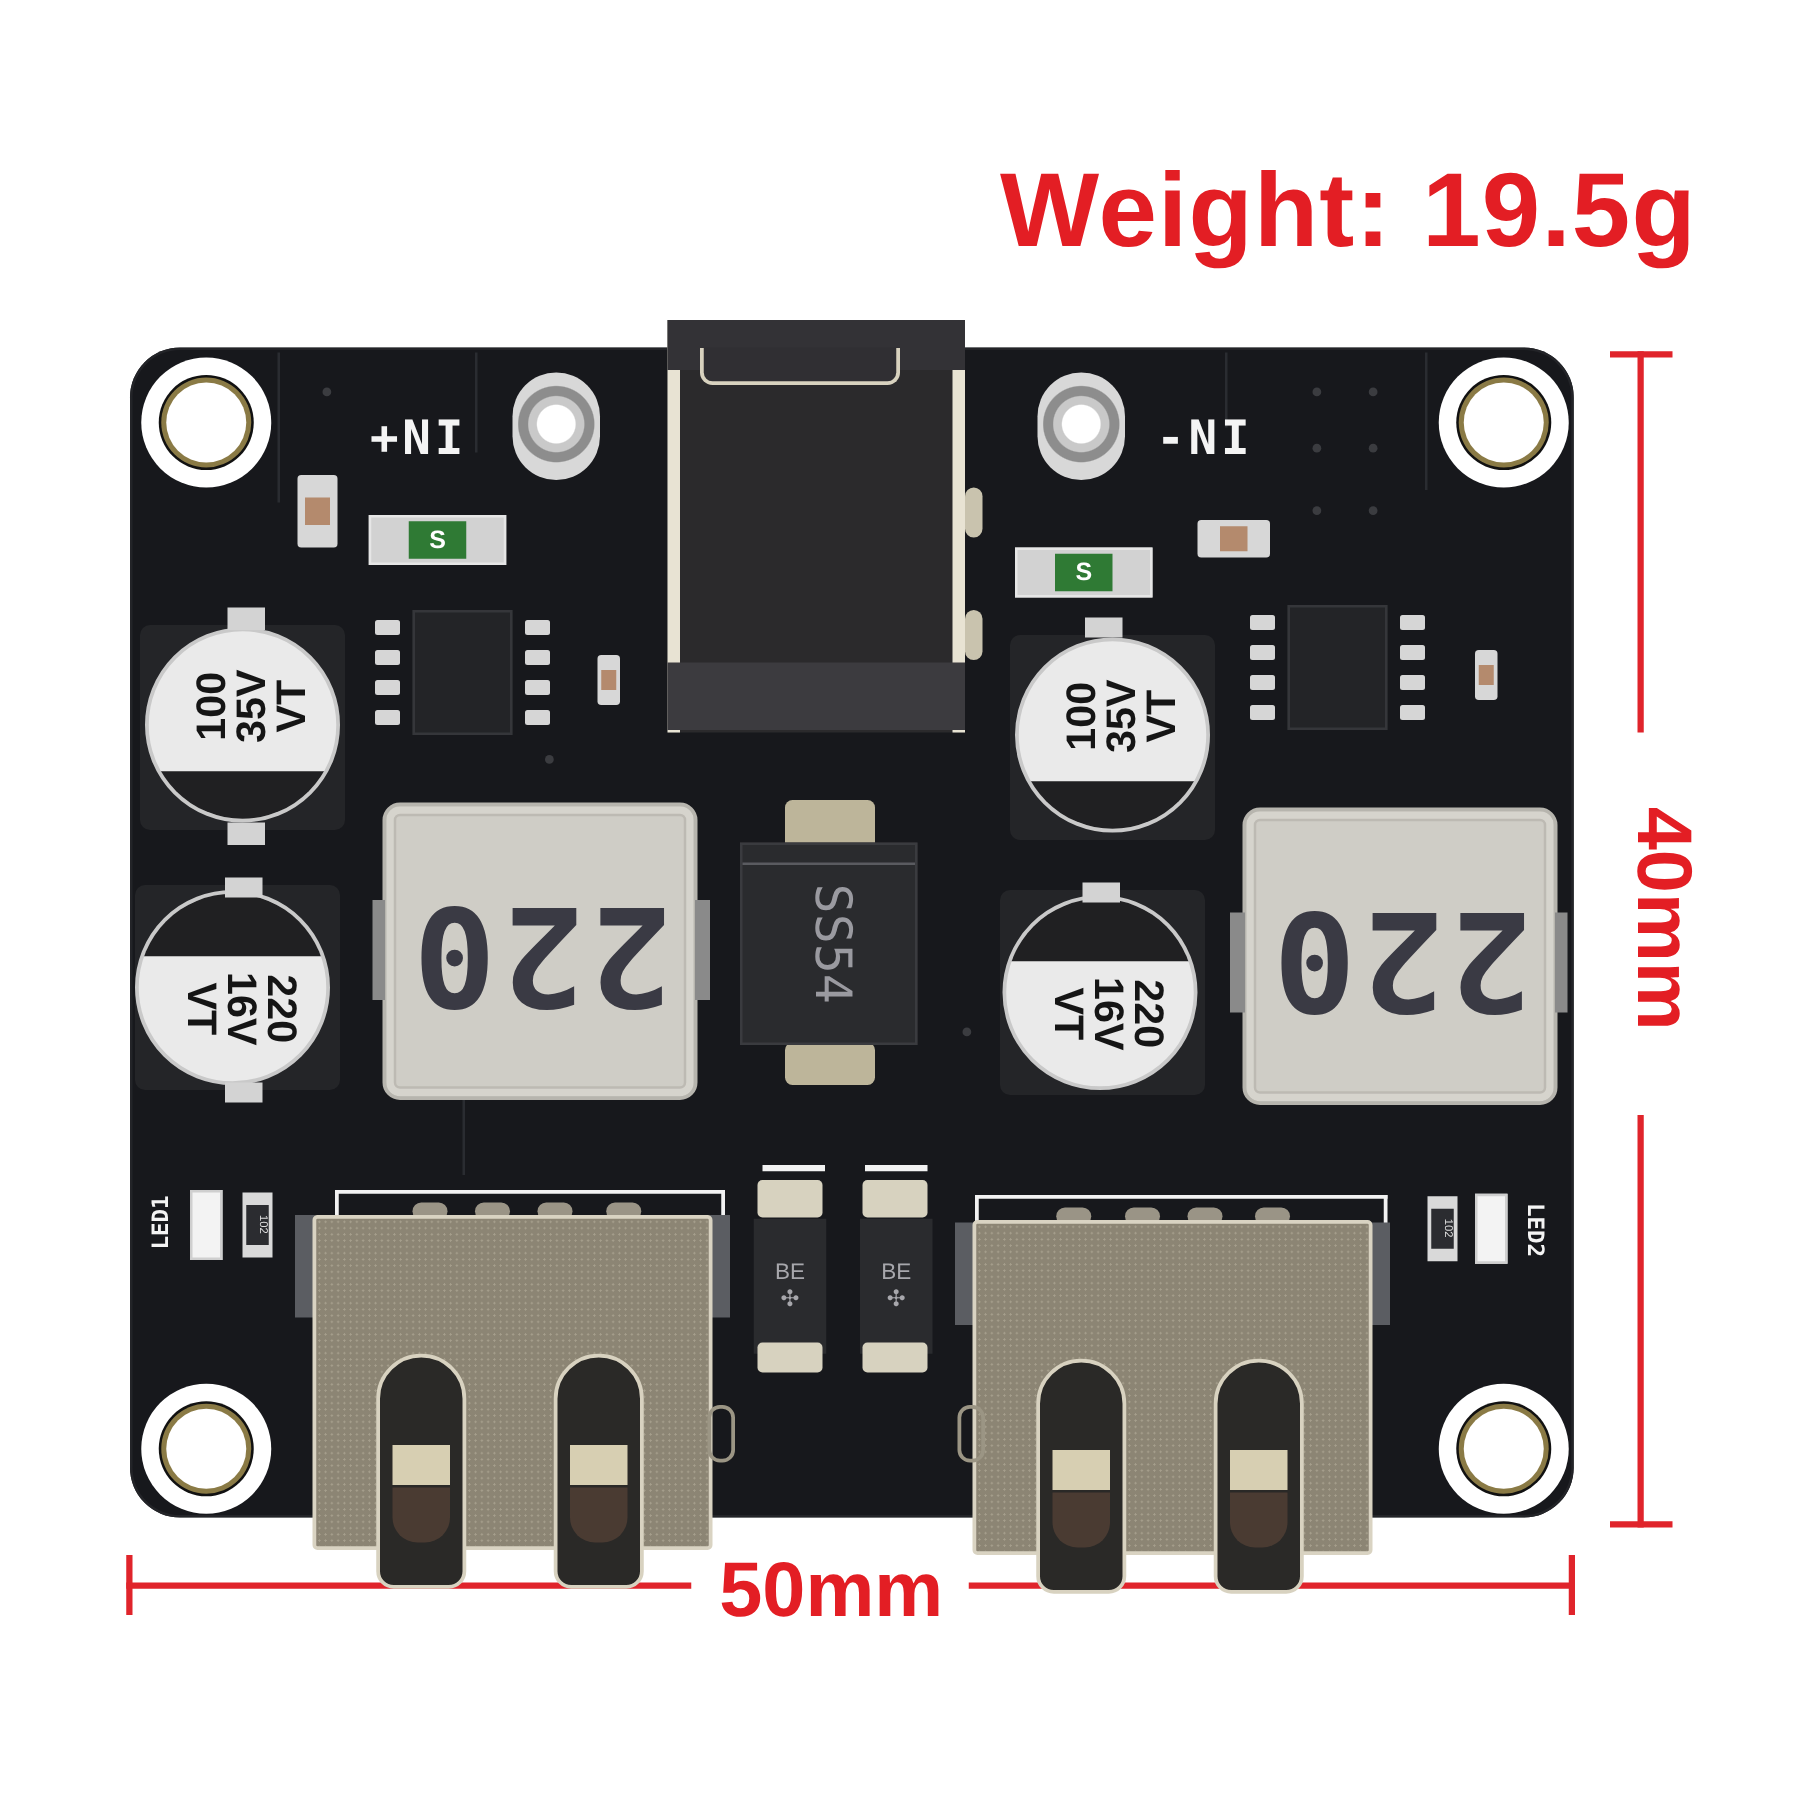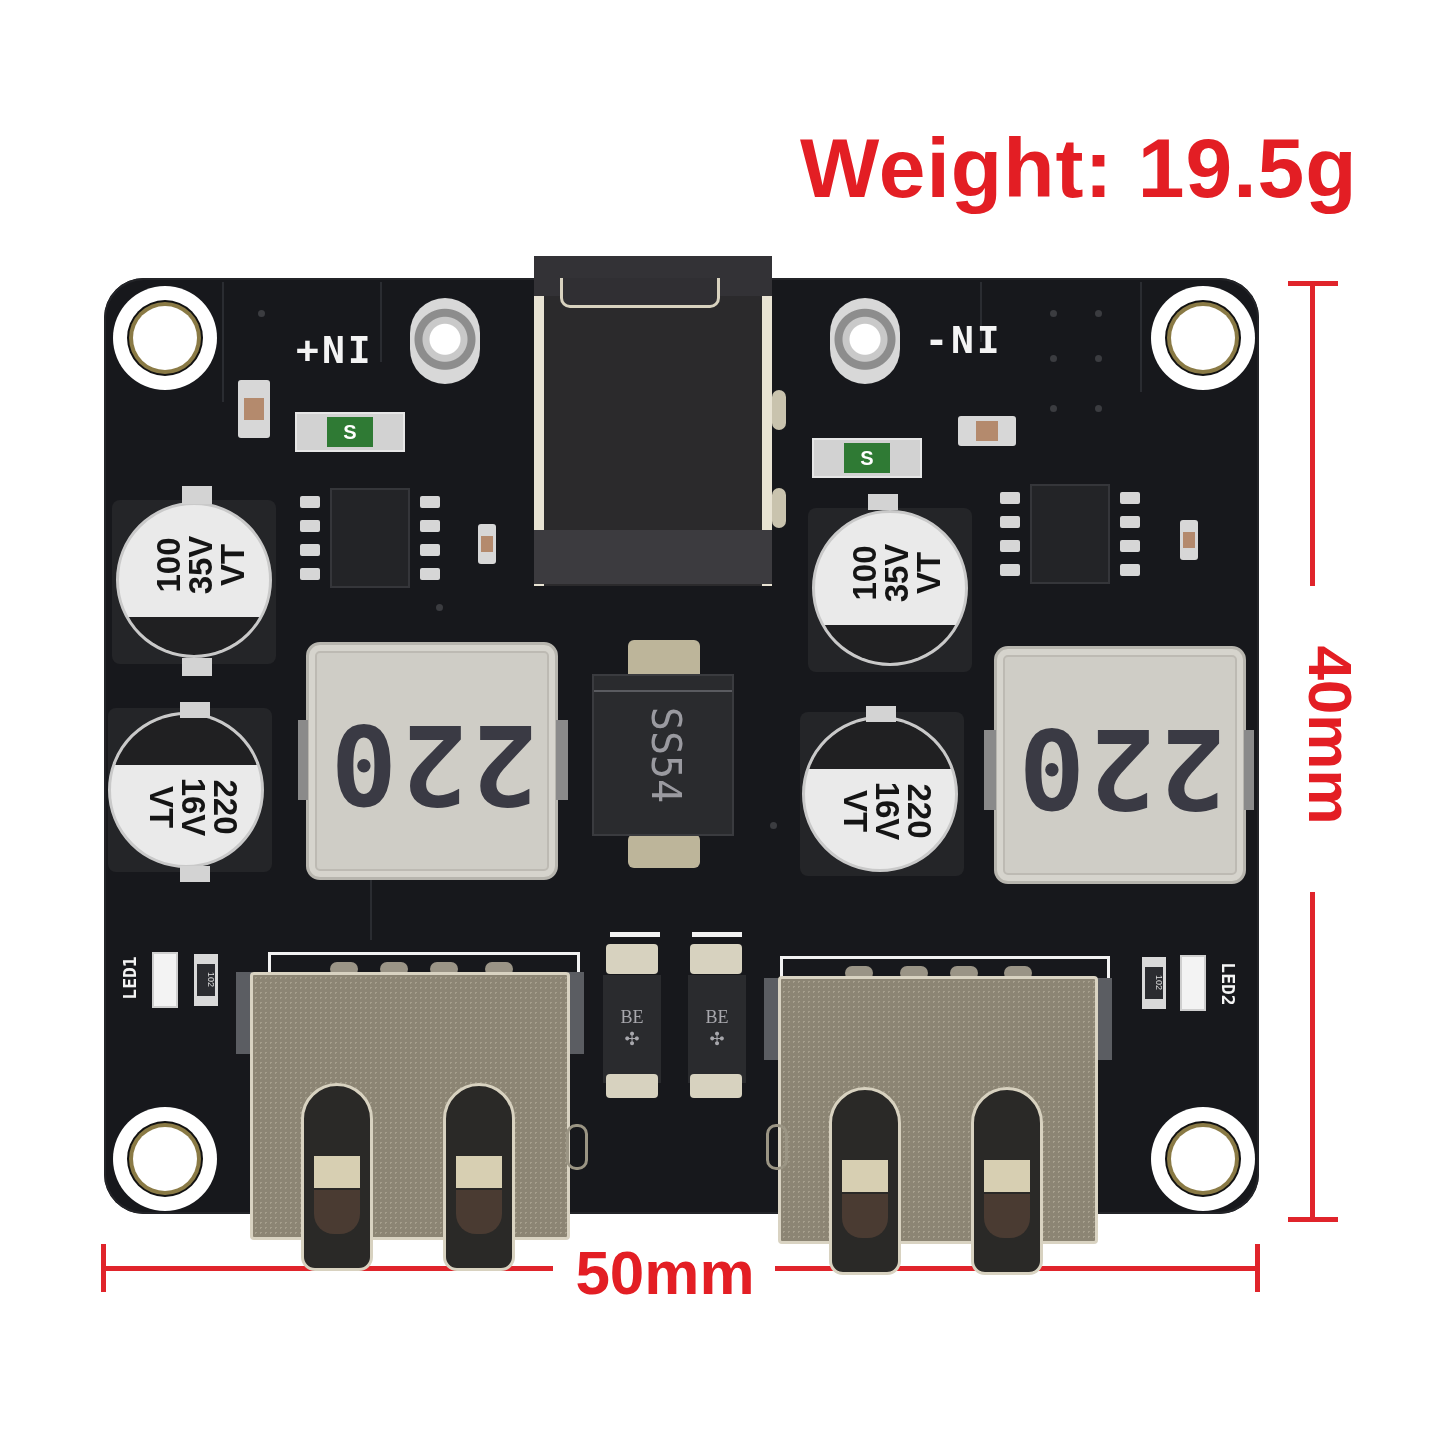--- a/index.html
+++ b/index.html
@@ -93,21 +93,21 @@
     border: 2px solid #3a3b3f;
   }
   .diode-big-pad { background: #bdb59a; border-radius: 6px; }
   .diode-big-text {
     font-family: "DejaVu Sans Mono", monospace; color: #9a9aa0; font-size: 40px;
     transform: rotate(90deg); white-space: nowrap;
   }
 
   .smd-diode { width: 58px; height: 140px; background: #2a2b2e; }
   .smd-diode-pad { background: #d7d2bf; border-radius: 4px; }
-  .smd-diode-text { color: #a7a7ac; font-family: Liberation Serif, serif; font-size: 18px; text-align: center; }
+  .smd-diode-text { color: #a7a7ac; font-family: Liberation Sans, sans-serif; font-size: 18px; text-align: center; }
 
   .chip { width: 80px; height: 100px; background: #232427; border: 2px solid #35363a; }
   .chip-pin { width: 20px; height: 12px; background: #d6d6d6; border-radius: 2px; }
 
   .fuse { width: 110px; height: 40px; background: #d2d2d2; border: 2px solid #e6e6e6; }
   .fuse-body { background: #2f7a34; color: #fff; font-weight: bold; font-size: 20px; text-align: center; line-height: 30px; }
 
   .resistor { width: 32px; height: 58px; background: #d7d7d7; border-radius: 3px; }
   .res-body { background: #b48a6d; }
 
@@ -160,21 +160,21 @@
 
 <div class="abs mount-hole" style="left:113px; top:286px;"></div>
 <div class="abs mount-hole" style="left:1151px; top:286px;"></div>
 <div class="abs mount-hole" style="left:113px; top:1107px;"></div>
 <div class="abs mount-hole" style="left:1151px; top:1107px;"></div>
 
 <div class="abs pad-hole" style="left:410px; top:298px;"></div>
 <div class="abs pad-hole" style="left:830px; top:298px;"></div>
 
 <div class="abs silk silk-in" style="left:296px; top:330px;">+NI</div>
-<div class="abs silk silk-in" style="left:925px; top:320px;">-NI</div>
+<div class="abs silk silk-in" style="left:925px; top:330px;">-NI</div>
 
 <div class="abs usbc"></div>
 <div class="abs usbc-top"></div>
 <div class="abs usbc-lip"></div>
 <div class="abs usbc-bottom"></div>
 <div class="abs" style="left:772px; top:390px; width:14px; height:40px; background:#c9c3ae; border-radius:7px;"></div>
 <div class="abs" style="left:772px; top:488px; width:14px; height:40px; background:#c9c3ae; border-radius:7px;"></div>
 
 <div class="abs resistor" style="left:238px; top:380px;">
   <div class="res-body abs" style="left:6px; top:18px; width:20px; height:22px;"></div>

